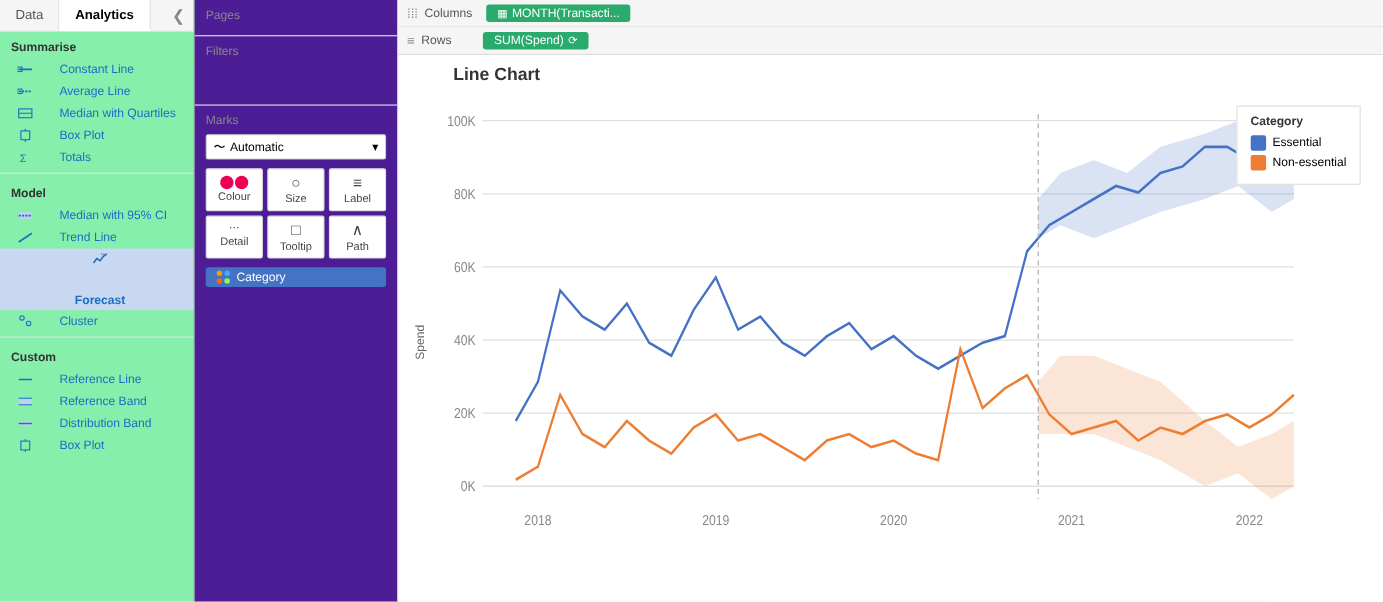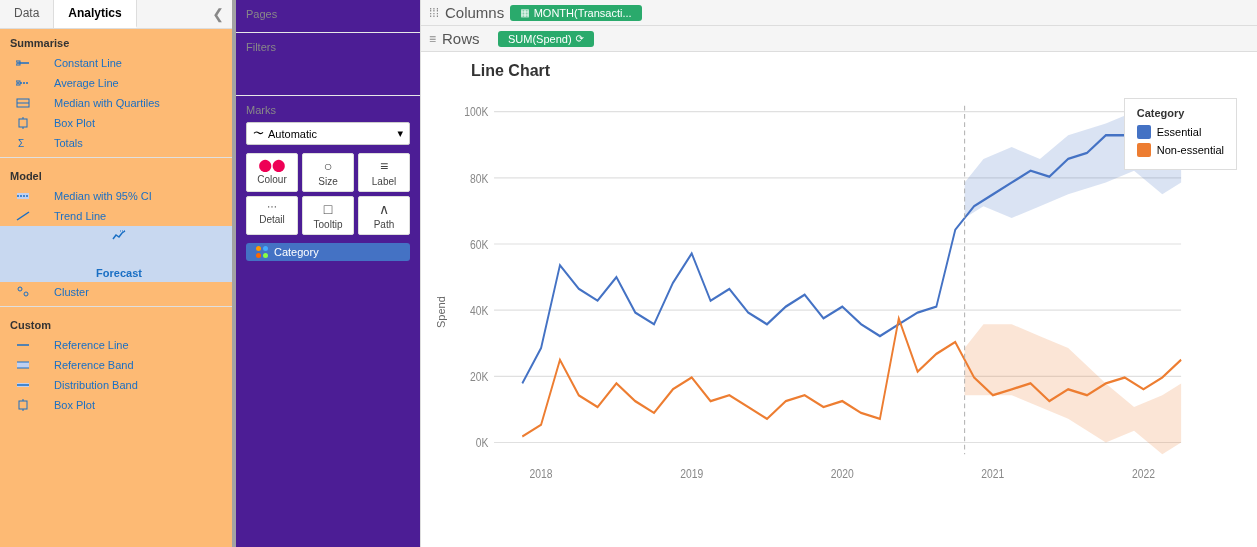--- a/index.html
+++ b/index.html
@@ -1,19 +1,19 @@
 <!DOCTYPE html>
 <html><head>
   <meta charset="utf-8">
   <style>
     * { box-sizing: border-box; margin: 0; padding: 0; }
     body { font-family: 'Segoe UI', Arial, sans-serif; font-size: 12px; background: #f0f0f0; display: flex; width: 1257px; height: 547px; overflow: hidden; }
 
     
-    .left-panel { width: 236px; background: #fdba74; border-right: 4px solid #a3a3a3; display: flex; flex-direction: column; height: 547px; overflow-y: auto; }
+    .left-panel { width: 177px; background: #86efac; border-right: 1px solid #a3a3a3; display: flex; flex-direction: column; height: 547px; overflow-y: auto; }
     .tab-bar { display: flex; border-bottom: 1px solid #ddd; background: #f5f5f5; }
     .tab { padding: 6px 14px; font-size: 12px; cursor: pointer; color: #555; border-right: 1px solid #ddd; }
     .tab.active { background: #fff; color: #000; font-weight: 600; border-bottom: 2px solid #fff; }
     .collapse-btn { margin-left: auto; padding: 4px 8px; cursor: pointer; color: #888; font-size: 14px; align-self: center; }
     .section-title { font-weight: 700; font-size: 11px; color: #333; padding: 8px 10px 4px 10px; }
     .menu-item { display: flex; align-items: center; padding: 3px 10px 3px 16px; cursor: pointer; color: #1a6fc4; font-size: 11px; gap: 24px; }
     .menu-item.active { background: #c8d8f0; color: #1a6fc4; font-weight: 600; flex-direction: column; }
     .menu-item .icon { width: 14px; height: 14px; flex-shrink: 0; }
     .divider { height: 1px; background: #e0e0e0; margin: 4px 0; }
 
@@ -28,21 +28,21 @@
     .marks-btn { display: flex; flex-direction: column; align-items: center; padding: 4px 2px; border: 1px solid #ddd; background: #fff; border-radius: 2px; cursor: pointer; font-size: 10px; color: #444; gap: 2px; }
     .marks-btn .m-icon { font-size: 14px; }
     .category-pill { background: #4472c4; color: white; border-radius: 3px; padding: 3px 10px; font-size: 11px; display: flex; align-items: center; gap: 6px; margin-top: 8px; cursor: pointer; }
     .cat-dots { display: flex; flex-direction: column; gap: 2px; }
     .cat-dot-row { display: flex; gap: 2px; }
     .cat-dot { width: 5px; height: 5px; border-radius: 50%; }
 
     
     .main-area { flex: 1; display: flex; flex-direction: column; background: #fff; }
     .toolbar-row { display: flex; align-items: center; padding: 4px 8px; background: #f5f5f5; border-bottom: 1px solid #ddd; gap: 6px; }
-    .toolbar-label { font-size: 15px; color: #555; min-width: 50px; }
+    .toolbar-label { font-size: 11px; color: #555; min-width: 50px; }
     .toolbar-pill { background: #2aaa6c; color: white; border-radius: 3px; padding: 2px 10px; font-size: 11px; display: flex; align-items: center; gap: 4px; }
     .chart-container { flex: 1; position: relative; padding: 10px 10px 10px 10px; display: flex; flex-direction: column; }
     .chart-title { font-size: 16px; font-weight: 600; color: #333; margin-bottom: 8px; padding-left: 40px; }
     .chart-area { flex: 1; position: relative; display: flex; }
     .y-axis-label { writing-mode: vertical-rl; transform: rotate(180deg); font-size: 11px; color: #666; text-align: center; padding-right: 4px; }
     .chart-inner { flex: 1; position: relative; }
     .x-axis-label { text-align: center; font-size: 11px; color: #666; margin-top: 4px; }
     .legend-box { position: absolute; top: 10px; right: 10px; background: #fff; border: 1px solid #ddd; padding: 8px 12px; font-size: 11px; }
     .legend-title { font-weight: 600; margin-bottom: 6px; color: #333; }
     .legend-item { display: flex; align-items: center; gap: 6px; margin-bottom: 4px; }

